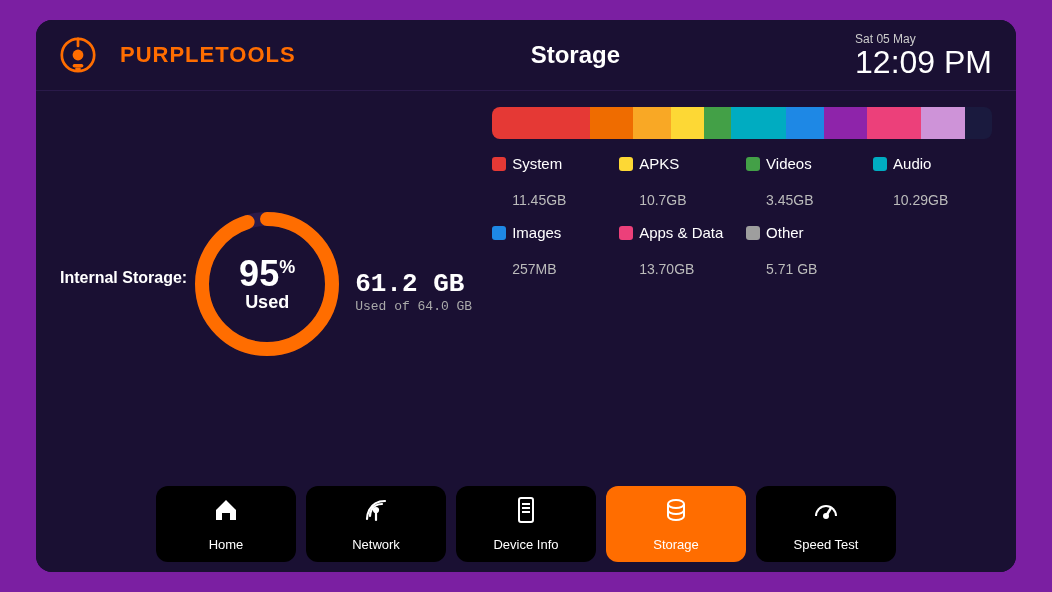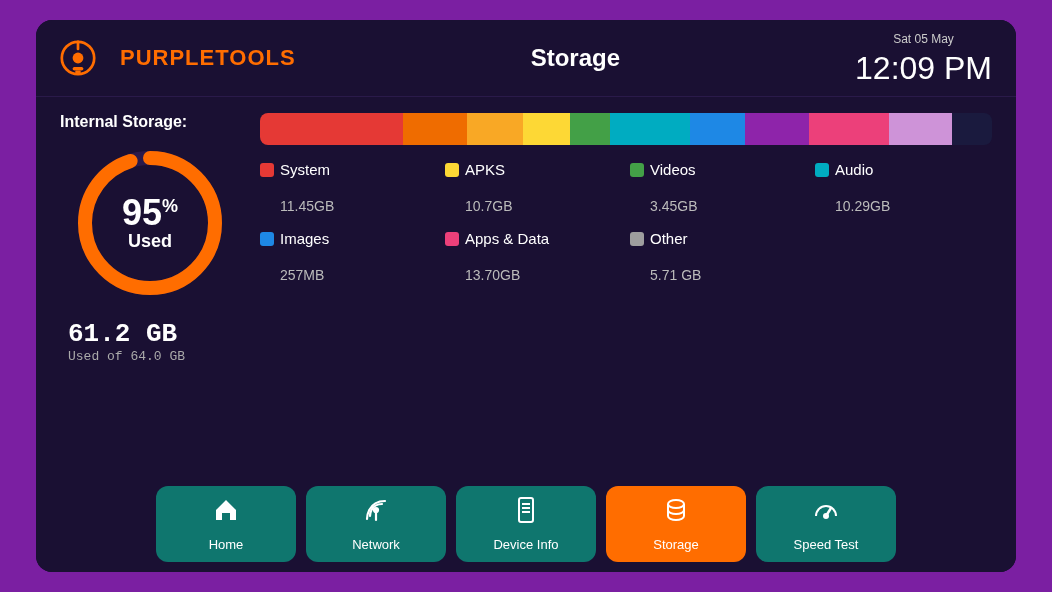--- a/index.html
+++ b/index.html
@@ -52,22 +52,21 @@
       color: #FF6D00;
     }
     .header-title {
       font-size: 24px;
       font-weight: 700;
       color: white;
     }
     .header-time {
       display: flex;
       flex-direction: column;
-      align-items: center;
-      gap: 6px;
+      align-items: flex-start;
     }
     .date-text {
       font-size: 12px;
       color: #ccc;
       text-align: right;
     }
     .time-text {
       font-size: 32px;
       font-weight: 400;
       color: white;
@@ -76,22 +75,22 @@
     
     .main-content {
       flex: 1;
       padding: 16px 24px;
       display: flex;
       gap: 20px;
     }
     
     .left-panel {
       display: flex;
-      flex-direction: column;
-      align-items: flex-start;
+      flex-direction: row;
+      align-items: center;
       min-width: 180px;
     }
     .internal-storage-label {
       font-size: 16px;
       color: white;
       font-weight: 600;
       margin-bottom: 12px;
     }
     .donut-container {
       position: relative;
@@ -196,21 +195,21 @@
       justify-content: center;
     }
     .nav-item {
       display: flex;
       flex-direction: column;
       align-items: center;
       justify-content: center;
       gap: 6px;
       width: 140px;
       height: 76px;
-      background: #0f766e;
+      background: #000000;
       border-radius: 12px;
       cursor: pointer;
       transition: background 0.2s;
     }
     .nav-item.active {
       background: #FF6D00;
     }
     .nav-icon {
       font-size: 26px;
       color: white;

